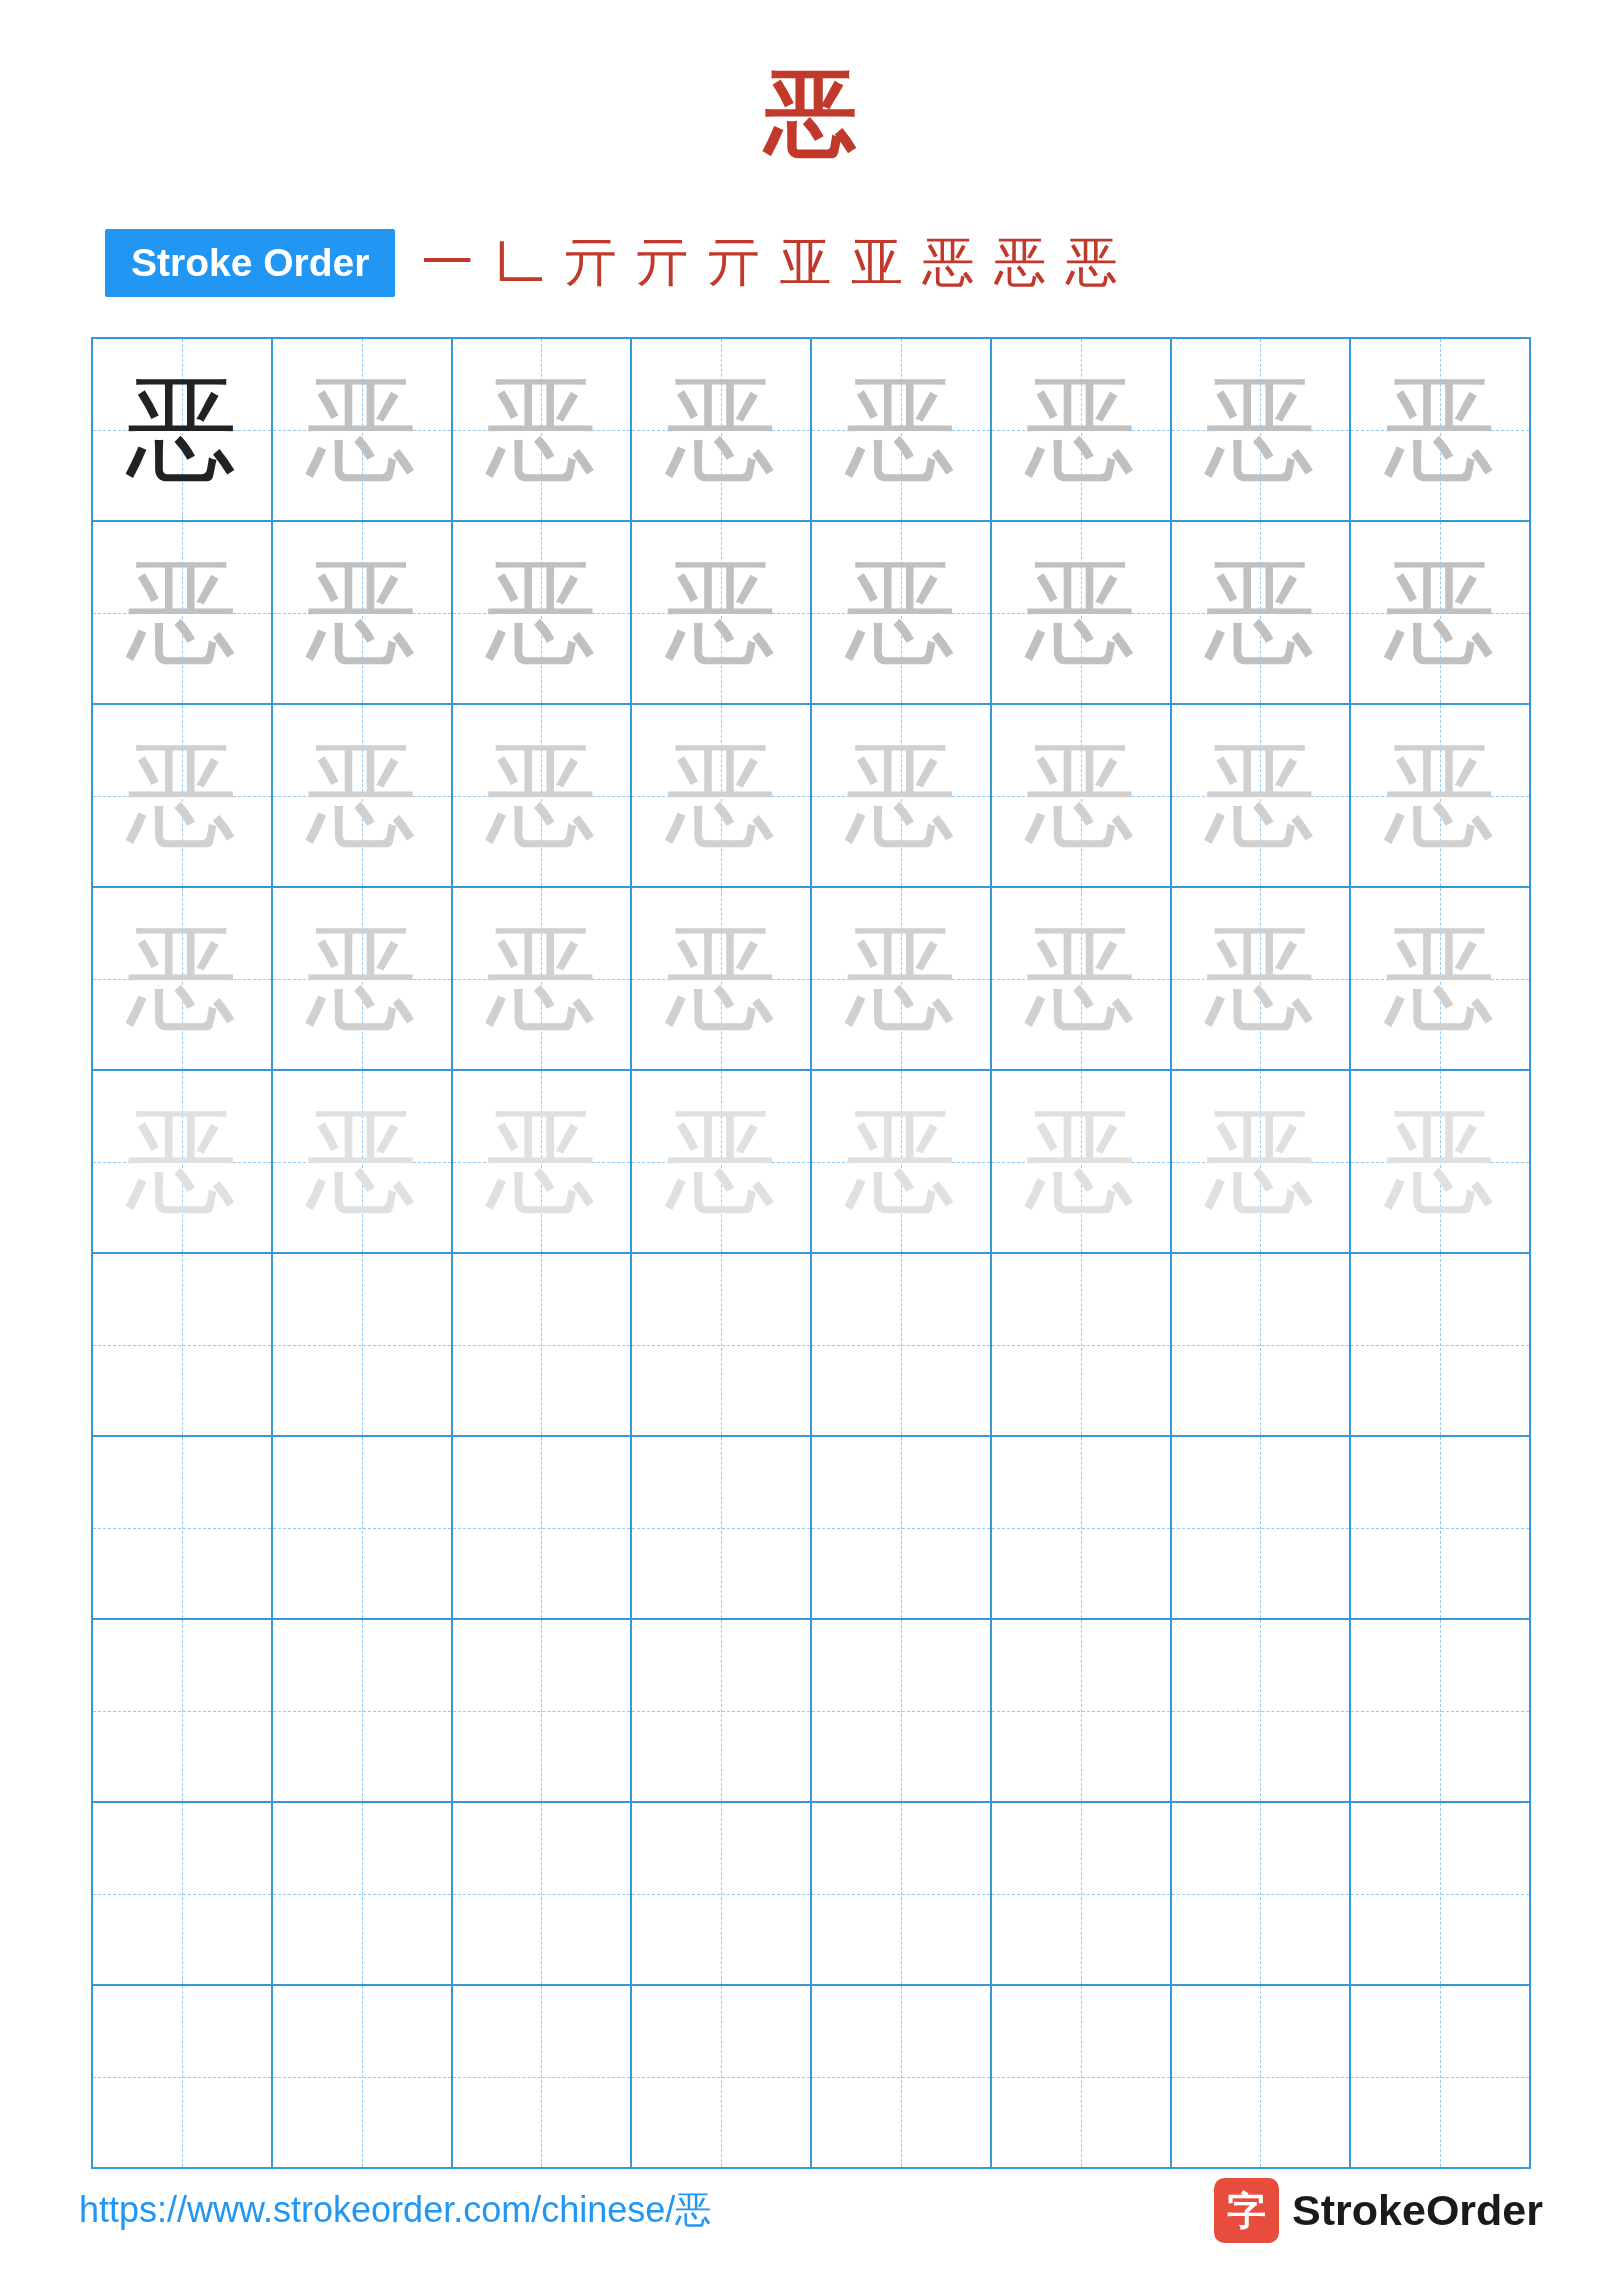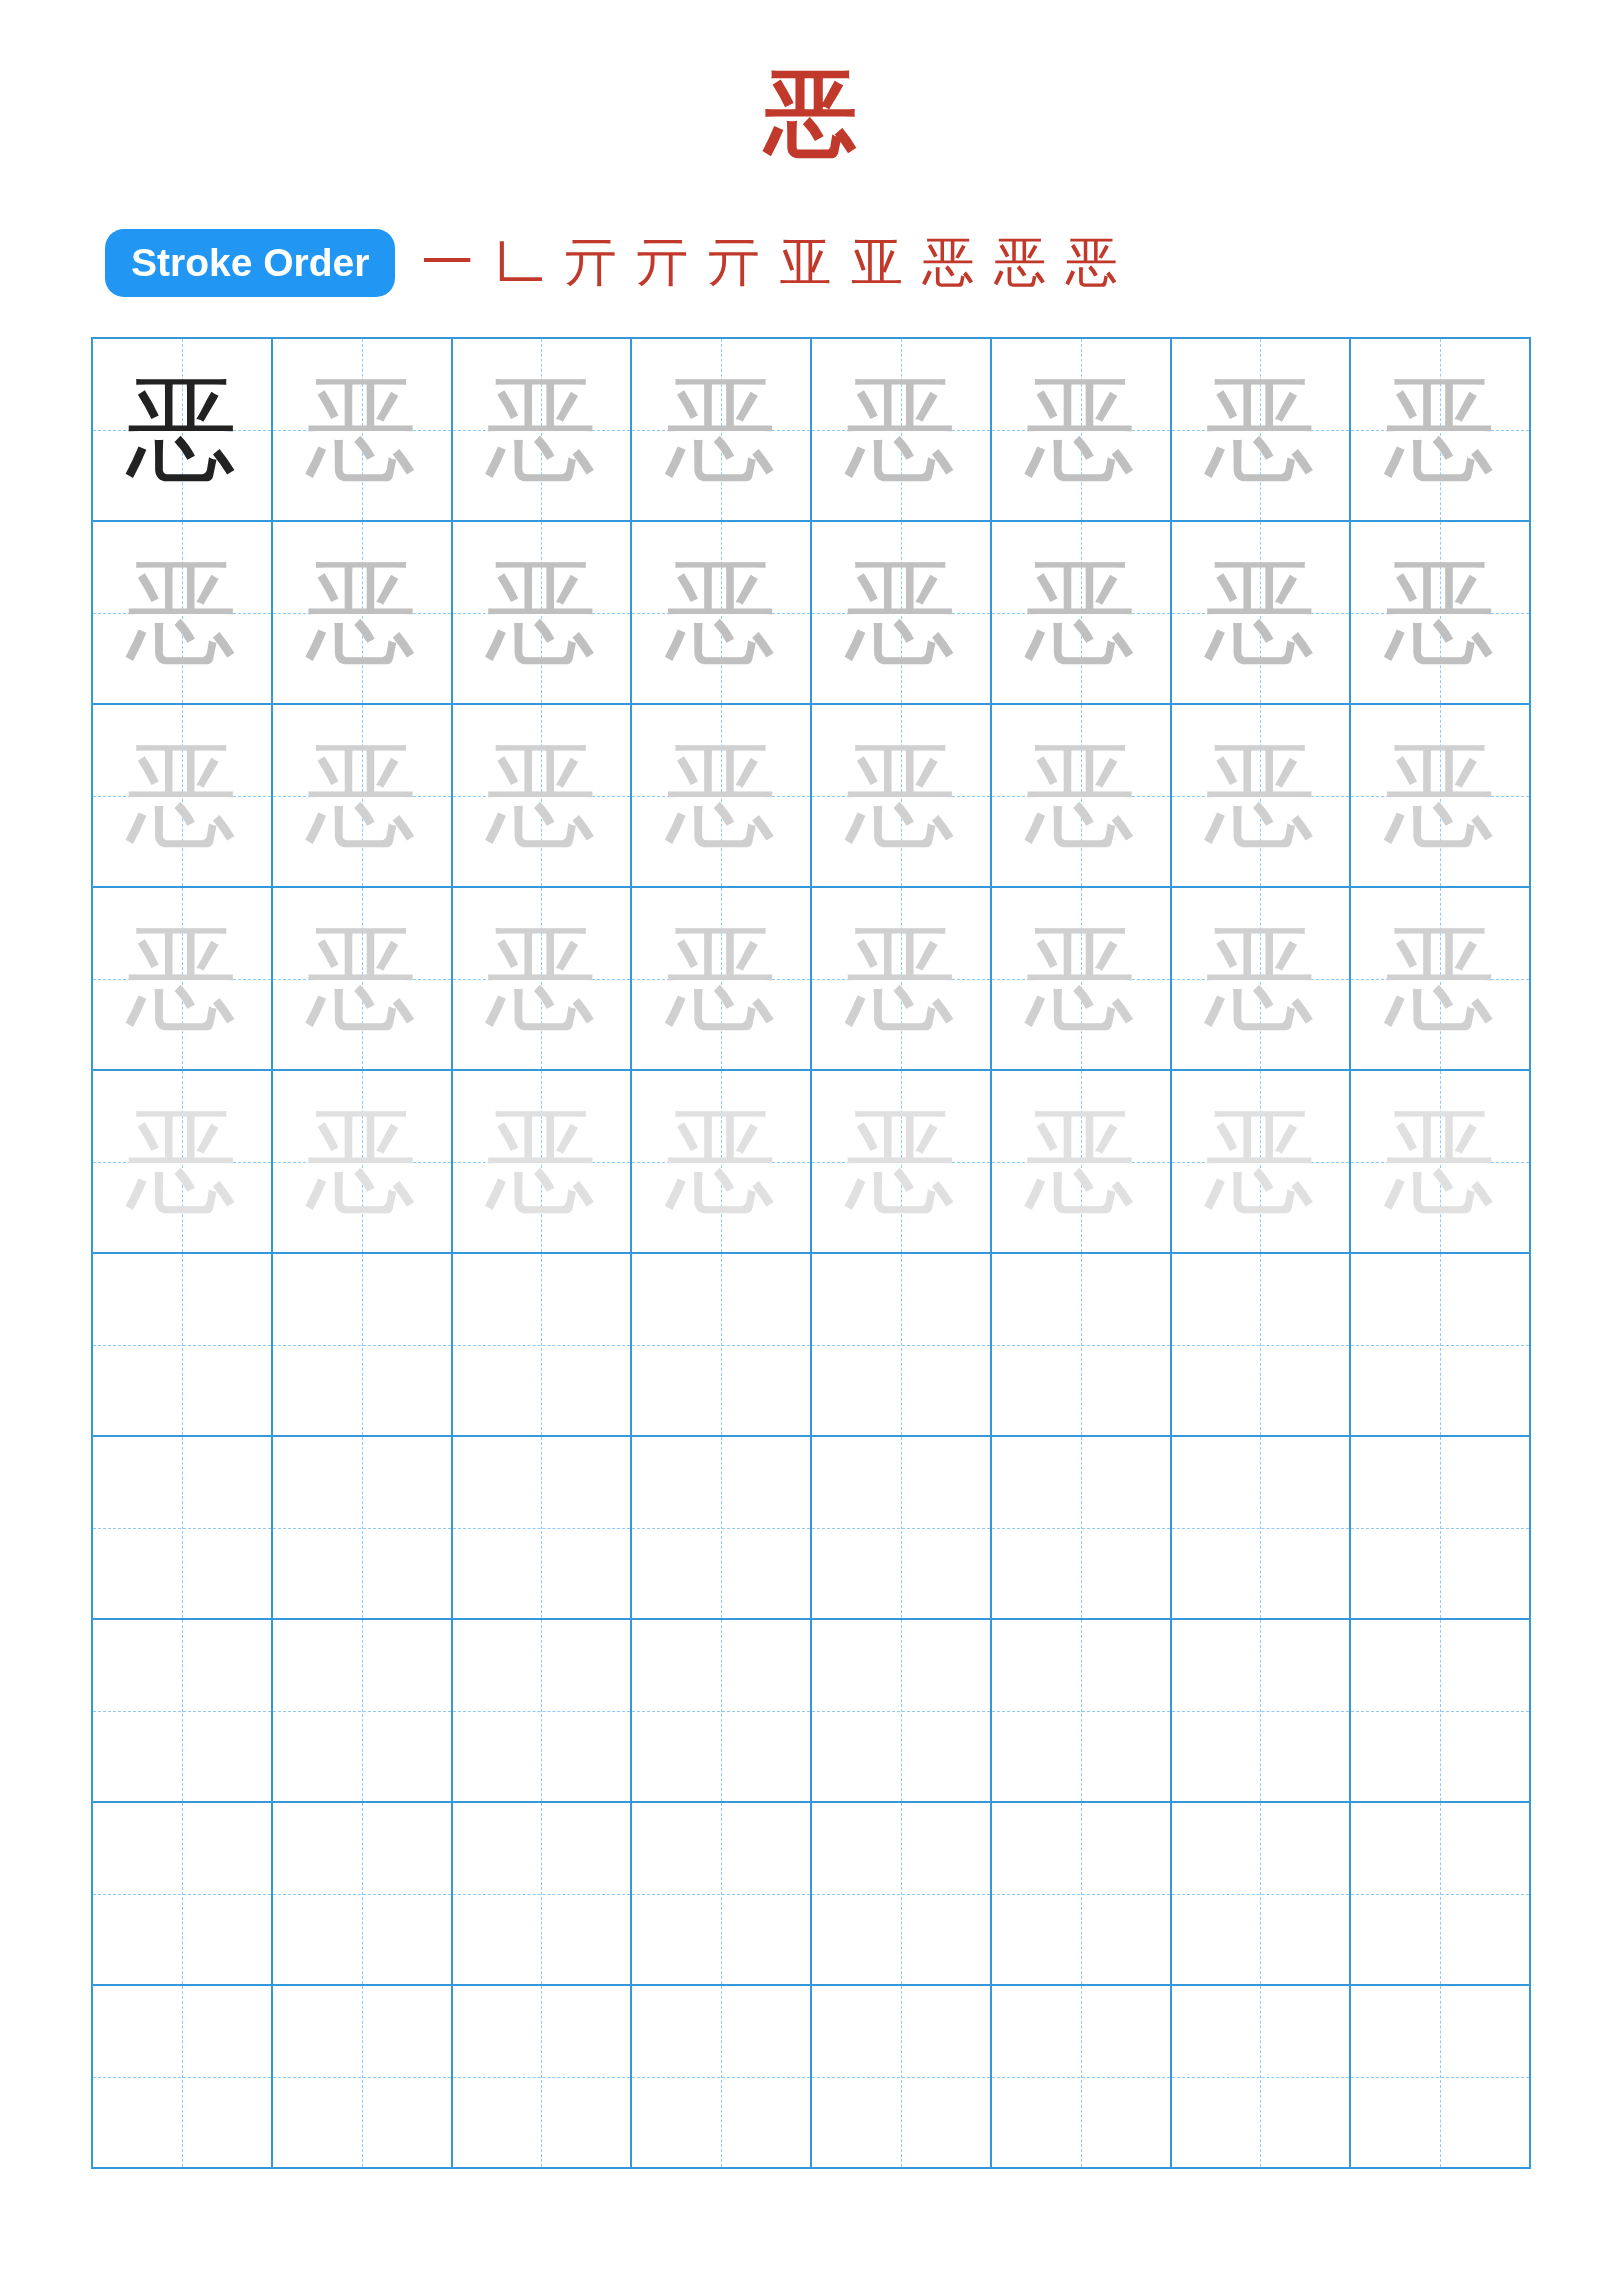--- a/index.html
+++ b/index.html
@@ -45,21 +45,21 @@
       align-self: flex-start;
       margin-left: 26px;
     }
 
     .stroke-order-badge {
       background: #2196F3;
       color: #fff;
       font-size: 39px;
       font-weight: bold;
       padding: 11.8px 26px;
-      border-radius: 19px;
+      border-radius: 2px;
       text-align: center;
     }
 
     .stroke-sequence {
       display: flex;
       align-items: center;
       gap: 19.6px;
       font-size: 52px;
       font-family: 'SimSun', 'STSong', serif;
     }
@@ -355,15 +355,22 @@
       <div class="grid-cell"></div>
       <div class="grid-cell"></div>
       <div class="grid-cell"></div>
       <div class="grid-cell"></div>
       <div class="grid-cell"></div>
       <div class="grid-cell"></div>
       <div class="grid-cell"></div>
       <div class="grid-cell"></div>
     </div>
 
+  <div class="footer">
+    <span class="footer-url">https://www.strokeorder.com/chinese/恶</span>
+    <div class="footer-logo">
+      <div class="footer-logo-icon">字</div>
+      <span class="footer-logo-text">StrokeOrder</span>
+    </div>
+  </div>
 
 </div>
 
 
 </body></html>

